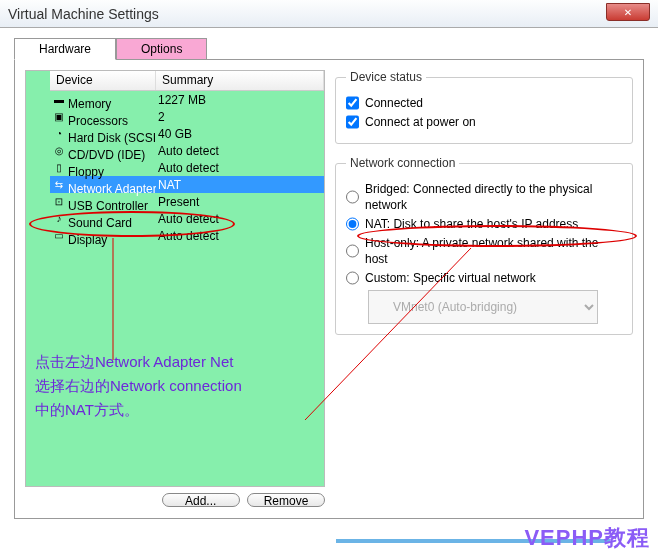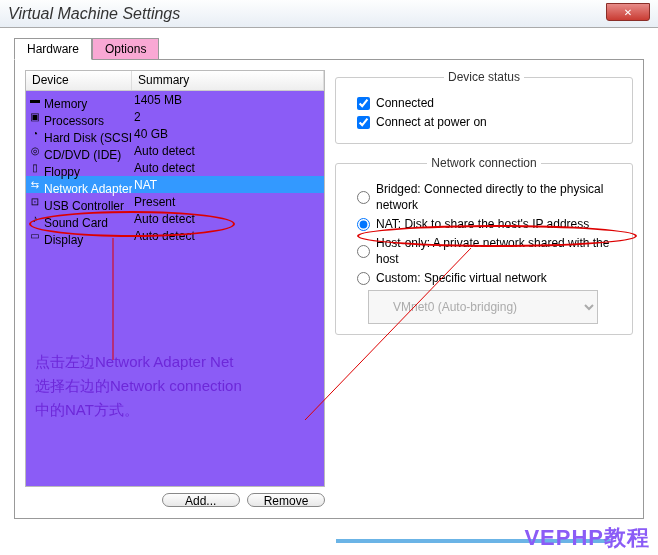--- a/index.html
+++ b/index.html
@@ -1,50 +1,50 @@
 <!DOCTYPE html>
 <html><head>
 <meta charset="utf-8">
 <style>
 * { box-sizing: border-box; margin: 0; padding: 0; }
 body { font-family: "Segoe UI", Tahoma, sans-serif; font-size: 12px; background: #fff; width: 658px; height: 555px; position: relative; }
 
 .titlebar { height: 28px; background: linear-gradient(#fdfefe, #e8eef5); border-bottom: 1px solid #aaa; display: flex; align-items: center; padding-left: 8px; position: relative; }
-.titlebar-text { font-size: 16px; color: #333; font-style: italic; }
+.titlebar-text { font-size: 14px; color: #333; }
 .close-btn { position: absolute; right: 8px; top: 3px; width: 44px; height: 18px; background: linear-gradient(#e78b88, #c93c33); border: 1px solid #8a2e28; border-radius: 0 0 3px 3px; display: flex; align-items: center; justify-content: center; color: #fff; font-size: 10px; }
 
 .content { padding: 10px 14px; }
 
 .tabs { position: relative; height: 22px; }
-.tab { display: inline-block; padding: 3px 12px; border: 1px solid #999; background: #fff; position: relative; font-size: 12px; }
+.tab { display: inline-block; padding: 3px 24px; border: 1px solid #999; background: #fff; position: relative; font-size: 12px; }
 .tab.active { border-bottom: 1px solid #fff; z-index: 2; }
 .tab.inactive { background: #f9a8d4; }
 
 .panel { border: 1px solid #999; margin-top: -1px; padding: 10px; height: 460px; display: flex; gap: 10px; position: relative; }
 
 .left { width: 300px; display: flex; flex-direction: column; }
-.device-list { border: 1px solid #bbb; flex: 1; background: #8b5cf6; position: relative; overflow: hidden; }
+.device-list { border: 1px solid #bbb; flex: 1; background: #86efac; position: relative; overflow: hidden; padding-left: 24px; }
 .col-headers { display: flex; background: linear-gradient(#fff, #eee); border-bottom: 1px solid #ccc; height: 20px; }
 .col-headers div { padding: 2px 6px; font-size: 12px; border-right: 1px solid #ddd; }
 .col-device { width: 106px; }
 .col-summary { flex: 1; }
 
 .row { display: flex; height: 17px; align-items: center; font-size: 12px; }
 .row.selected { background: #3399ff; color: #fff; }
 .row .icon { width: 18px; display: inline-flex; justify-content: center; font-size: 10px; }
 .row .dev { width: 88px; padding-left: 0; white-space: nowrap; overflow: hidden; margin-top: 8px; }
 .row .sum { padding-left: 2px; }
 
 .btns { text-align: right; margin-top: 6px; }
 .btns button { width: 78px; height: 14px; margin-left: 4px; background: linear-gradient(#fdfdfd, #e8e8e8); border: 1px solid #888; border-radius: 8px; font-size: 12px; }
 
 .right { flex: 1; }
 fieldset { border: 1px solid #ccc; border-radius: 3px; margin-bottom: 12px; padding: 8px 10px 10px; }
-legend { font-size: 12px; padding: 0 4px; color: #333; text-align: center; }
-.chk-row, .rad-row { display: flex; align-items: center; font-size: 12px; margin: 3px 11px; line-height: 16px; }
+legend { font-size: 12px; padding: 0 4px; color: #333; }
+.chk-row, .rad-row { display: flex; font-size: 12px; margin: 3px 0; line-height: 16px; }
 .chk-row input, .rad-row input { margin-right: 6px; }
 .rad-row.indent { margin-left: 22px; }
 .rad-row.disabled { color: #888; }
 .dd { margin-left: 22px; margin-top: 4px; }
 .dd select { width: 230px; height: 34px; border: 1px solid #aaa; color: #888; background: #f4f4f4; font-size: 12px; padding-left: 20px; }
 
 .circle1 { position: absolute; border: 2px solid #d00; border-radius: 50%; pointer-events: none; }
 .circle-left { left: 14px; top: 151px; width: 206px; height: 26px; }
 .circle-right { left: 342px; top: 165px; width: 280px; height: 22px; }
 .redline { position: absolute; pointer-events: none; }
@@ -70,21 +70,21 @@
     <div class="left">
       <div class="device-list">
         <div class="col-headers">
           <div class="col-device">Device</div>
           <div class="col-summary">Summary</div>
         </div>
 
         <div class="row">
           <span class="icon">▬</span>
           <span class="dev">Memory</span>
-          <span class="sum">1405 MB</span>
+          <span class="sum">1227 MB</span>
         </div>
         <div class="row">
           <span class="icon">▣</span>
           <span class="dev">Processors</span>
           <span class="sum">2</span>
         </div>
         <div class="row">
           <span class="icon">◔</span>
           <span class="dev">Hard Disk (SCSI)</span>
           <span class="sum">40 GB</span>

